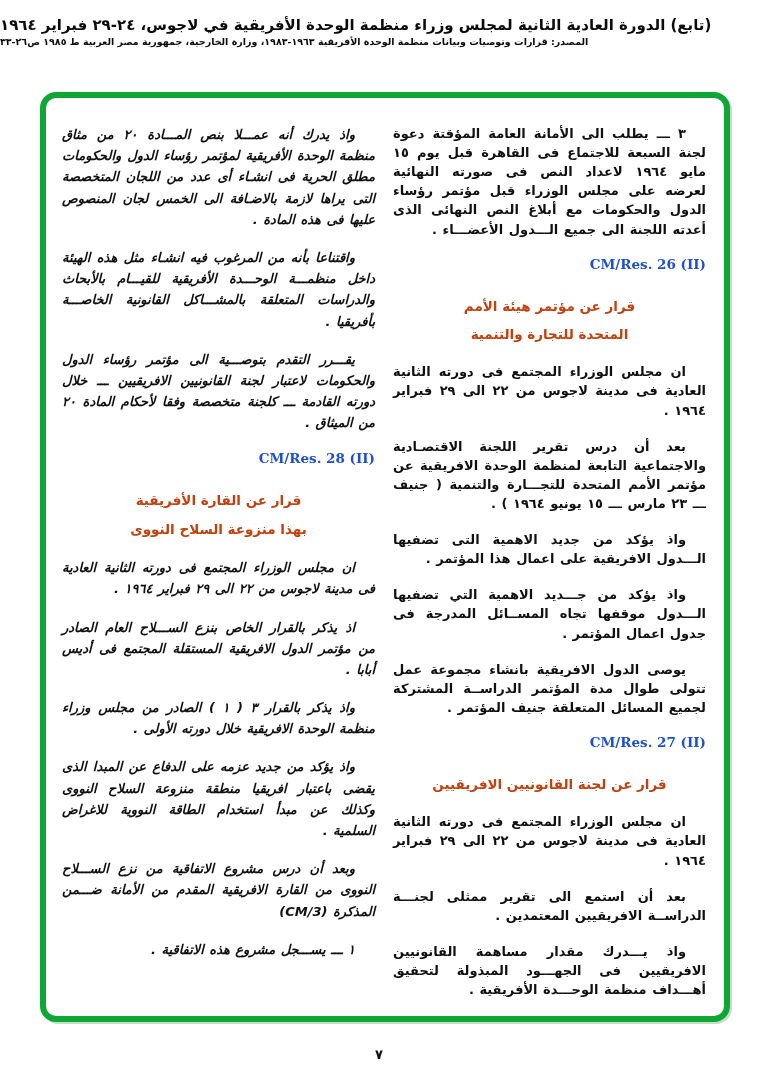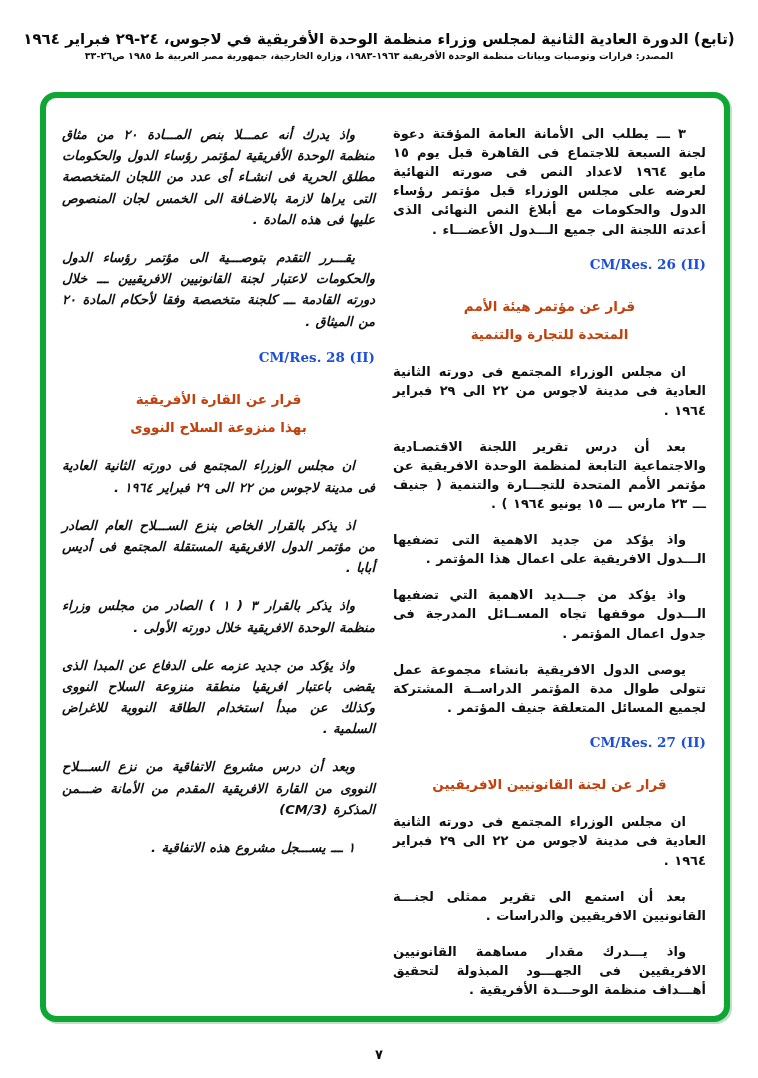--- a/index.html
+++ b/index.html
@@ -9,22 +9,22 @@
     font-family: "DejaVu Sans", sans-serif;
   }
   body {
     position: relative;
     width: 758px;
     height: 1078px;
     overflow: hidden;
     color: #111111;
   }
   .page-header {
-    text-align: center;
-    padding-top: 30px;
+    text-align: left;
+    padding-top: 16px;
     direction: rtl;
   }
   .header-title {
     font-size: 15px;
     font-weight: bold;
     letter-spacing: 0;
     color: #0b0b0b;
   }
   .header-source {
     font-size: 9.5px;
@@ -116,25 +116,26 @@
         <p class="para">ان مجلس الوزراء المجتمع فى دورته الثانية العادية فى مدينة لاجوس من ٢٢ الى ٢٩ فبراير ١٩٦٤ .</p>
         <p class="para">بعد أن درس تقرير اللجنة الاقتصـادية والاجتماعية التابعة لمنظمة الوحدة الافريقية عن مؤتمر الأمم المتحدة للتجـــارة والتنمية ( جنيف ـــ ٢٣ مارس ـــ ١٥ يونيو ١٩٦٤ ) .</p>
         <p class="para">واذ يؤكد من جديد الاهمية التى تضفيها الـــدول الافريقية على اعمال هذا المؤتمر .</p>
         <p class="para">واذ يؤكد من جـــديد الاهمية التي تضفيها الـــدول موقفها تجاه المســائل المدرجة فى جدول اعمال المؤتمر .</p>
         <p class="para">يوصى الدول الافريقية بانشاء مجموعة عمل تتولى طوال مدة المؤتمر الدراســة المشتركة لجميع المسائل المتعلقة جنيف المؤتمر .</p>
         <div class="cm-label">CM/Res. 27 (II)</div>
         <div class="res-heading">
           <div>قرار عن لجنة القانونيين الافريقيين</div>
         </div>
         <p class="para">ان مجلس الوزراء المجتمع فى دورته الثانية العادية فى مدينة لاجوس من ٢٢ الى ٢٩ فبراير ١٩٦٤ .</p>
-        <p class="para">بعد أن استمع الى تقرير ممثلى لجنـــة القانونيين الافريقيين والدراسات .</p>
+        <p class="para">بعد أن استمع الى تقرير ممثلى لجنـــة الدراســة الافريقيين المعتمدين .</p>
         <p class="para">واذ يـــدرك مقدار مساهمة القانونيين الافريقيين فى الجهـــود المبذولة لتحقيق أهـــداف منظمة الوحـــدة الأفريقية .</p>
       </div>
     <div class="col" id="col-left">
         <p class="para">واذ يدرك أنه عمـــلا بنص المـــادة ٢٠ من مثاق منظمة الوحدة الأفريقية لمؤتمر رؤساء الدول والحكومات مطلق الحرية فى انشـاء أى عدد من اللجان المتخصصة التى يراها لازمة بالاضـافة الى الخمس لجان المنصوص عليها فى هذه المادة .</p>
+        <p class="para">واقتناعا بأنه من المرغوب فيه انشـاء مثل هذه الهيئة داخل منظمـــة الوحـــدة الأفريقية للقيـــام بالأبحاث والدراسات المتعلقة بالمشـــاكل القانونية الخاصـــة بأفريقيا .</p>
         <p class="para">يقـــرر التقدم بتوصـــية الى مؤتمر رؤساء الدول والحكومات لاعتبار لجنة القانونيين الافريقيين ـــ خلال دورته القادمة ـــ كلجنة متخصصة وفقا لأحكام المادة ٢٠ من الميثاق .</p>
         <div class="cm-label">CM/Res. 28 (II)</div>
         <div class="res-heading">
           <div>قرار عن القارة الأفريقية</div>
           <div>بهذا منزوعة السلاح النووى</div>
         </div>
         <p class="para">ان مجلس الوزراء المجتمع فى دورته الثانية العادية فى مدينة لاجوس من ٢٢ الى ٢٩ فبراير ١٩٦٤ .</p>
         <p class="para">اذ يذكر بالقرار الخاص بنزع الســـلاح العام الصادر من مؤتمر الدول الافريقية المستقلة المجتمع فى أديس أبابا .</p>
         <p class="para">واذ يذكر بالقرار ٣ ( ١ ) الصادر من مجلس وزراء منظمة الوحدة الافريقية خلال دورته الأولى .</p>
         <p class="para">واذ يؤكد من جديد عزمه على الدفاع عن المبدا الذى يقضى باعتبار افريقيا منطقة منزوعة السلاح النووى وكذلك عن مبدأ استخدام الطاقة النووية للاغراض السلمية .</p>

